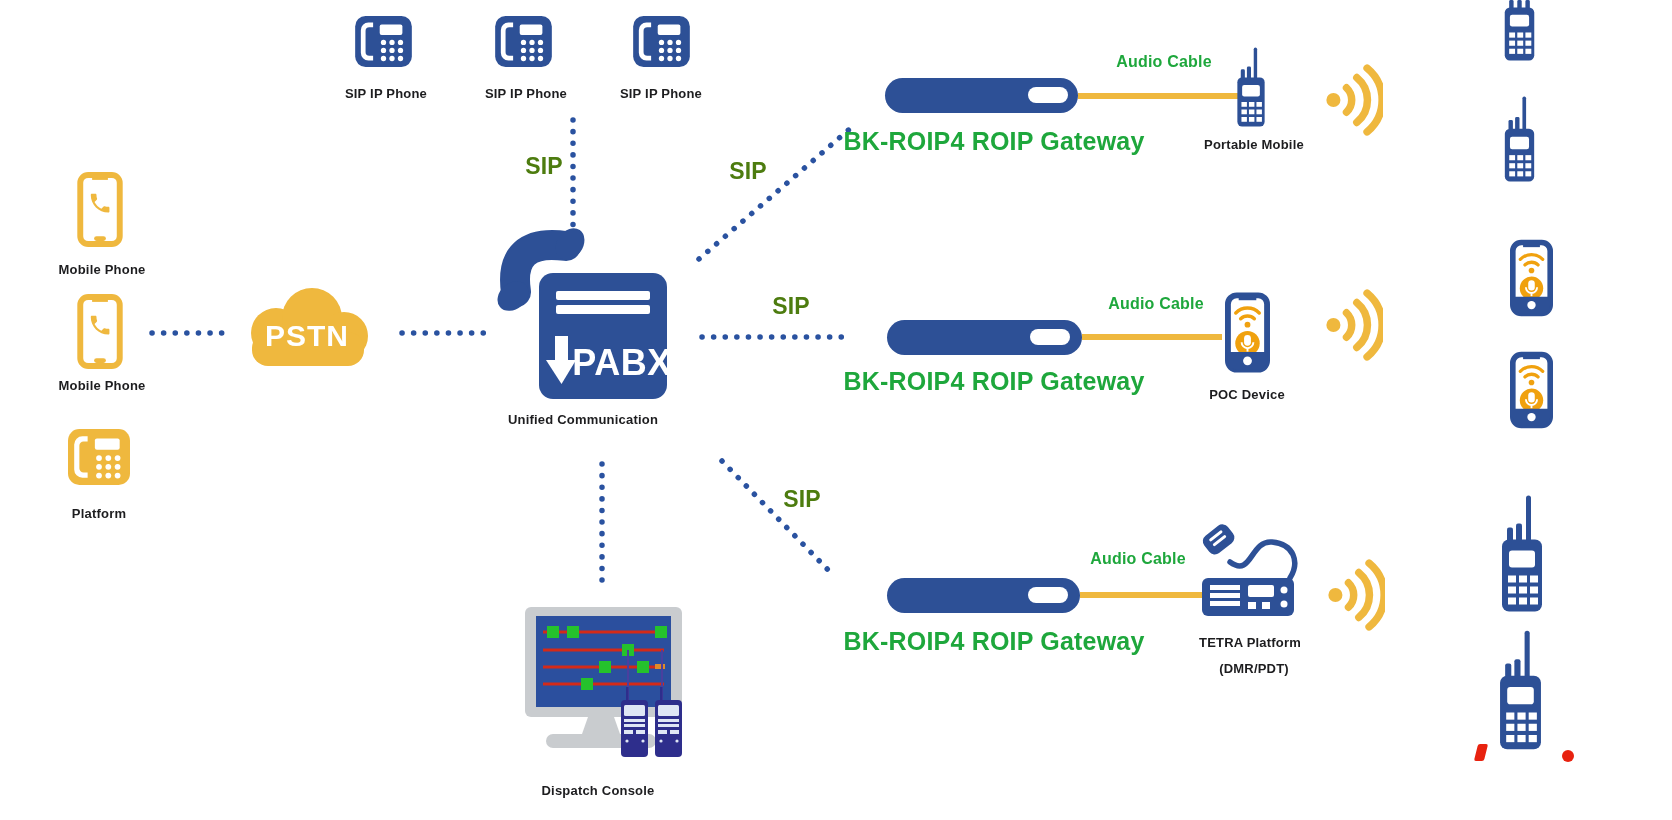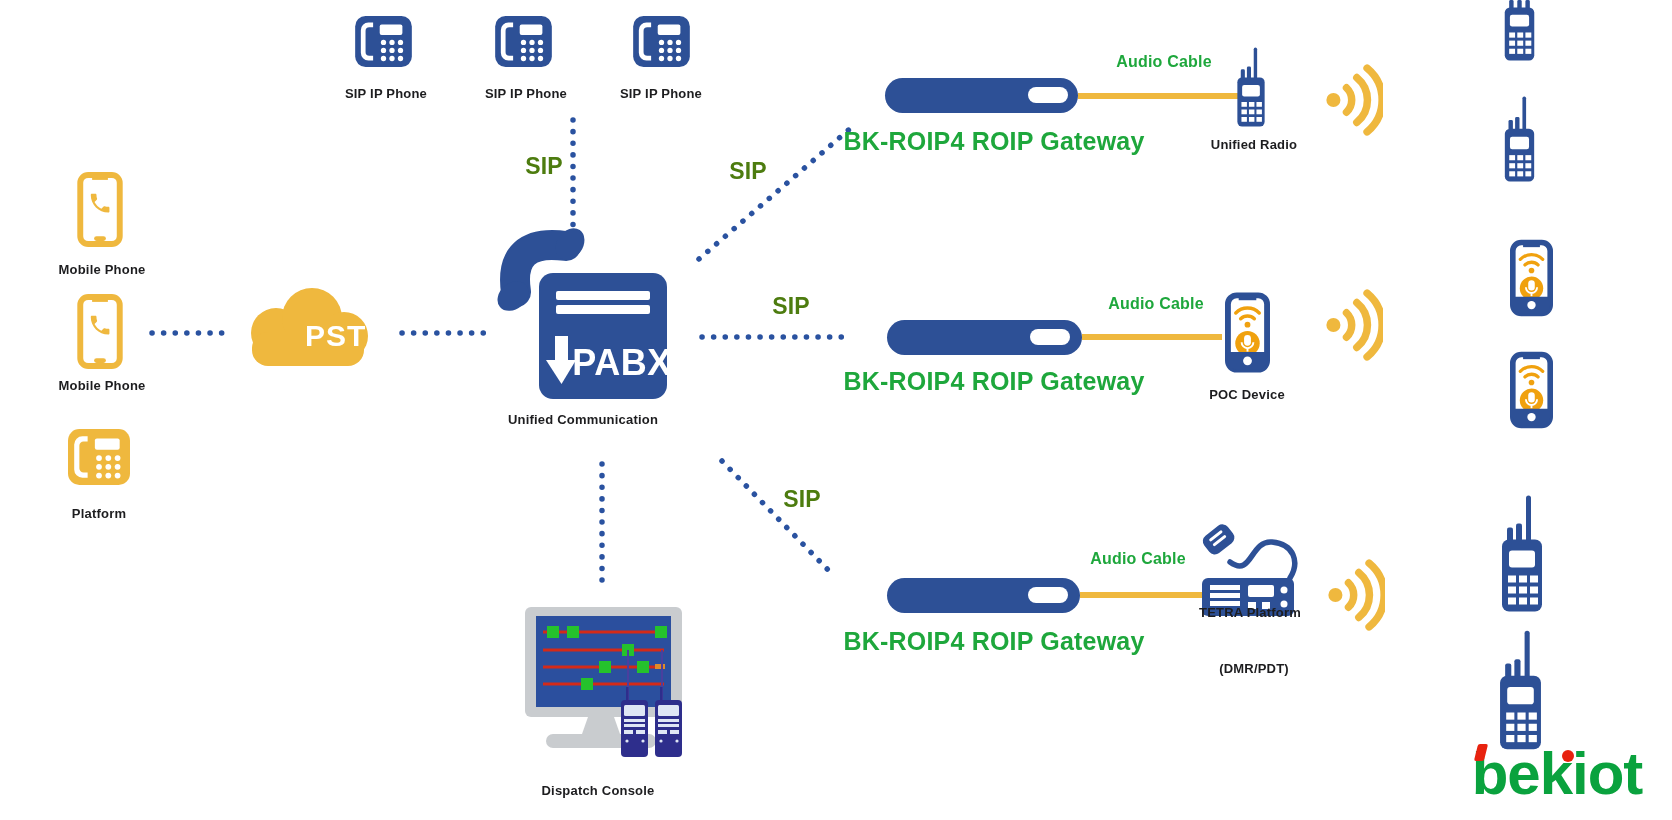--- a/index.html
+++ b/index.html
@@ -9,21 +9,21 @@
   }
   .canvas svg.layer{position:absolute;left:0;top:0;}
   .lbl{
     position:absolute;transform:translate(-50%,-50%);
     font-weight:600;font-size:13px;color:#1d1d1f;white-space:nowrap;
     letter-spacing:.2px;
   }
   .lbl.green{color:#1ea73c;font-weight:700;font-size:25px;}
   .lbl.green.sm{font-size:16px;}
   .lbl.purple{color:#4d7c0f;font-weight:700;font-size:23px;}
-  .lbl.pstn{color:#ffffff;font-weight:800;font-size:30px;letter-spacing:1px;margin-left:40px;}
+  .lbl.pstn{color:#ffffff;font-weight:800;font-size:30px;letter-spacing:1px;}
   .lbl.pabx{color:#ffffff;font-weight:700;font-size:36px;letter-spacing:.5px;}
   .logo{
     position:absolute;left:1450px;top:742px;width:214px;height:70px;
     text-align:center;color:#0aa23e;font-weight:800;font-size:60px;
     line-height:64px;letter-spacing:-1px;
   }
   .logo .accent-dot{
     position:absolute;left:112px;top:8px;width:12px;height:12px;border-radius:50%;
     background:#e8220f;
   }
@@ -270,26 +270,25 @@
   <div class="lbl" style="left:583px;top:419px">Unified Communication</div>
 
   <div class="lbl green" style="left:994px;top:141px">BK-ROIP4 ROIP Gateway</div>
   <div class="lbl green" style="left:994px;top:381px">BK-ROIP4 ROIP Gateway</div>
   <div class="lbl green" style="left:994px;top:641px">BK-ROIP4 ROIP Gateway</div>
 
   <div class="lbl green sm" style="left:1164px;top:62px">Audio Cable</div>
   <div class="lbl green sm" style="left:1156px;top:304px">Audio Cable</div>
   <div class="lbl green sm" style="left:1138px;top:559px">Audio Cable</div>
 
-  <div class="lbl" style="left:1254px;top:144px">Unified Radio</div>
+  <div class="lbl" style="left:1254px;top:144px">Portable Mobile</div>
   <div class="lbl" style="left:1247px;top:394px">POC Device</div>
-  <div class="lbl" style="left:1250px;top:612px">TETRA Platform</div>
+  <div class="lbl" style="left:1250px;top:642px">TETRA Platform</div>
   <div class="lbl" style="left:1254px;top:668px">(DMR/PDT)</div>
 
   <div class="lbl" style="left:598px;top:790px">Dispatch Console</div>
 
   <div class="logo">
-    <span>bekiot</span>
     <span class="accent-flag"></span>
     <span class="accent-dot"></span>
   </div>
 
 </div>
 
 </body></html>

